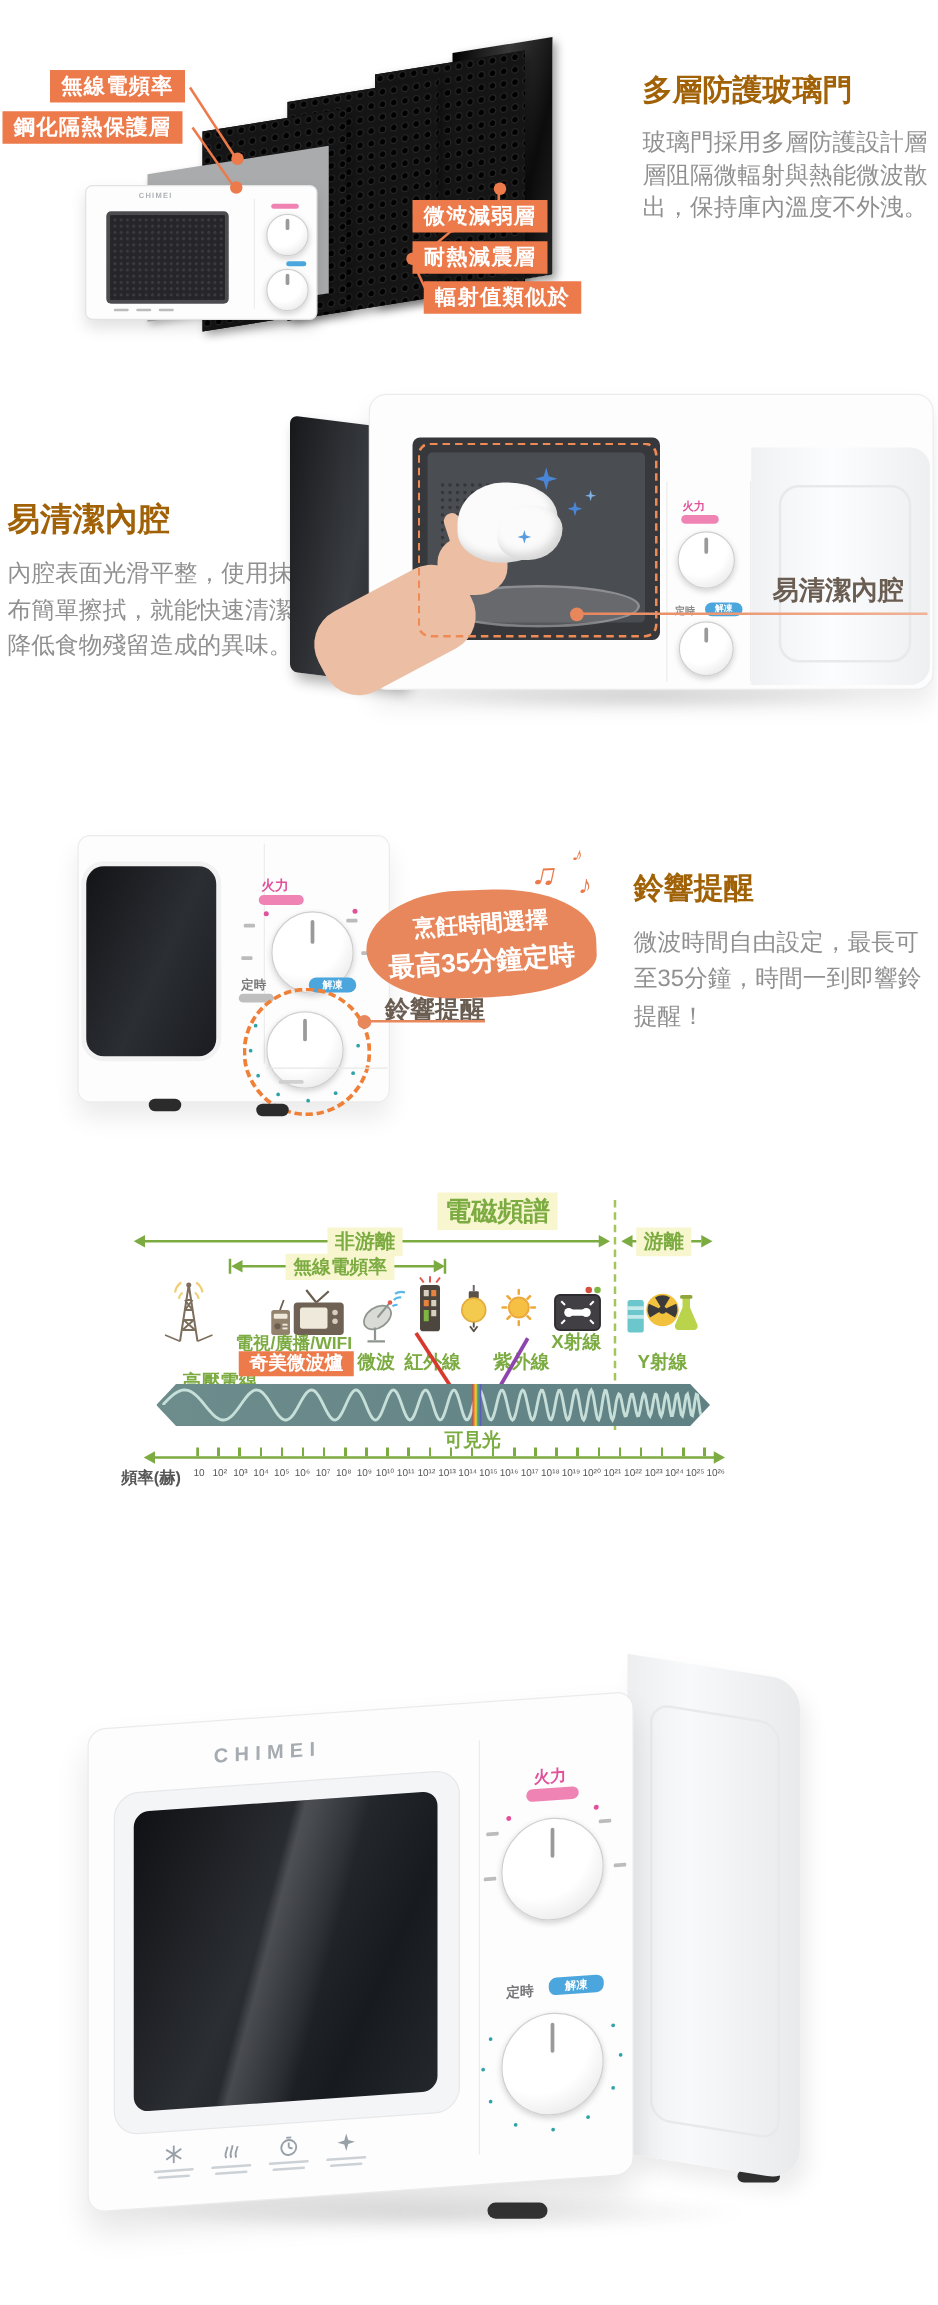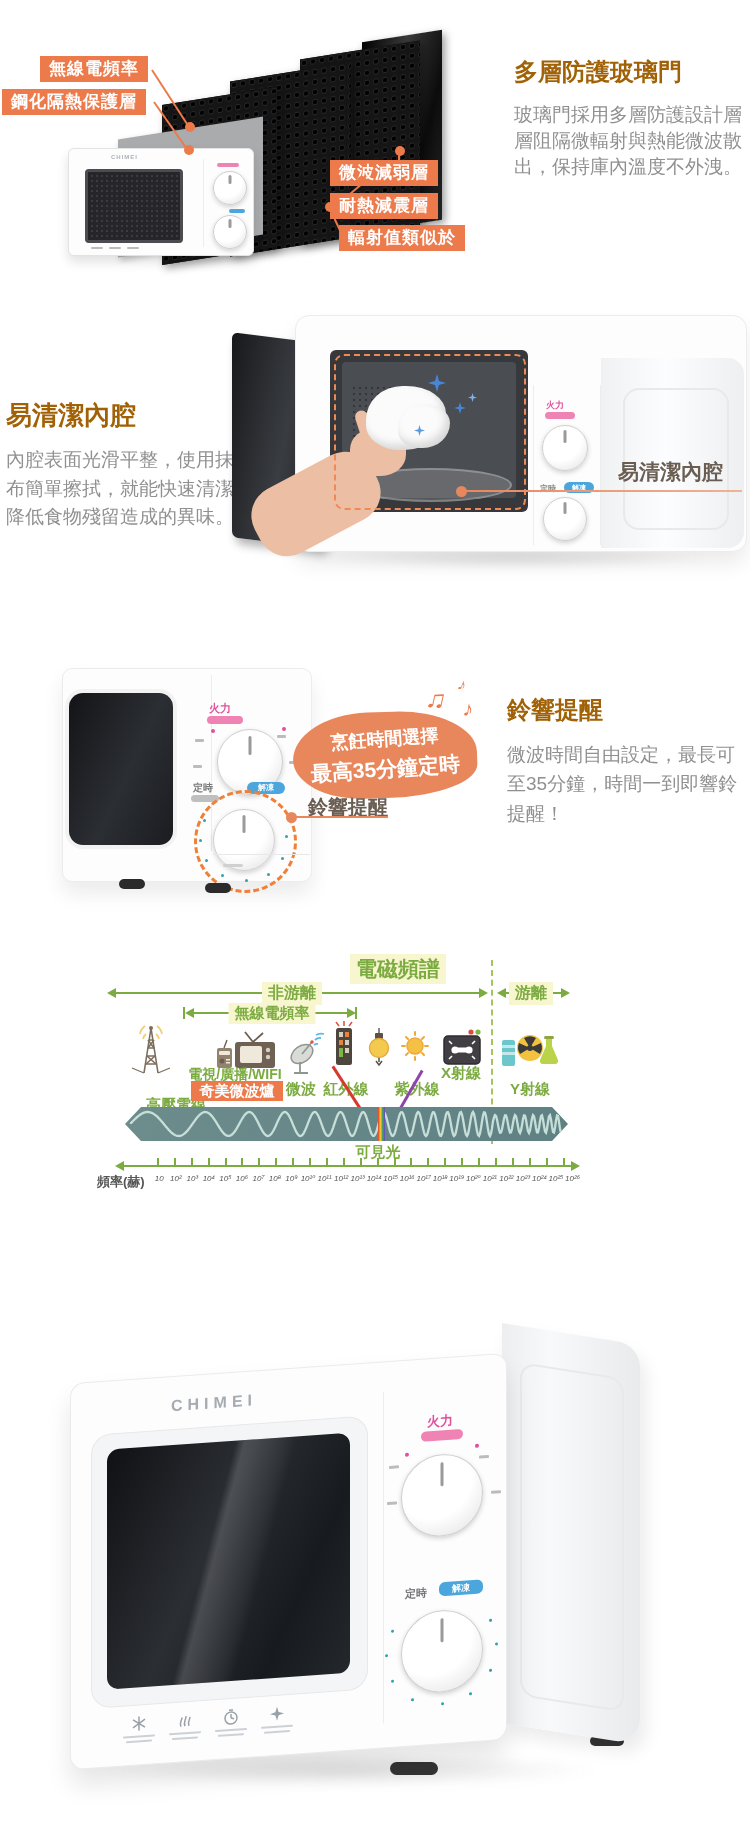--- a/index.html
+++ b/index.html
@@ -395,21 +395,21 @@
       </svg>
       <div class="rainbow" style="left:253px;top:0;width:7px;height:34px;"></div>
     </div>
     <div class="spec-label" style="left:293px;top:203px;">可見光</div>
 
     <div class="tickmarks" style="left:72px;top:218px;width:420px;"></div>
     <div class="gline" style="left:38px;top:225px;width:450px;"></div>
     <div class="tri-l" style="left:30px;top:221px;"></div>
     <div class="tri-r" style="left:486px;top:221px;"></div>
     <div class="abs" style="left:12px;top:233px;font-size:13px;font-weight:bold;color:#555;">頻率(赫)</div>
-    <div class="ticksrow" style="left:66px;top:234px;width:430px;font-style:italic;">
+    <div class="ticksrow" style="left:66px;top:234px;width:430px;">
       <span>10</span>
         <span>10²</span>
         <span>10³</span>
         <span>10⁴</span>
         <span>10⁵</span>
         <span>10⁶</span>
         <span>10⁷</span>
         <span>10⁸</span>
         <span>10⁹</span>
         <span>10¹⁰</span>

